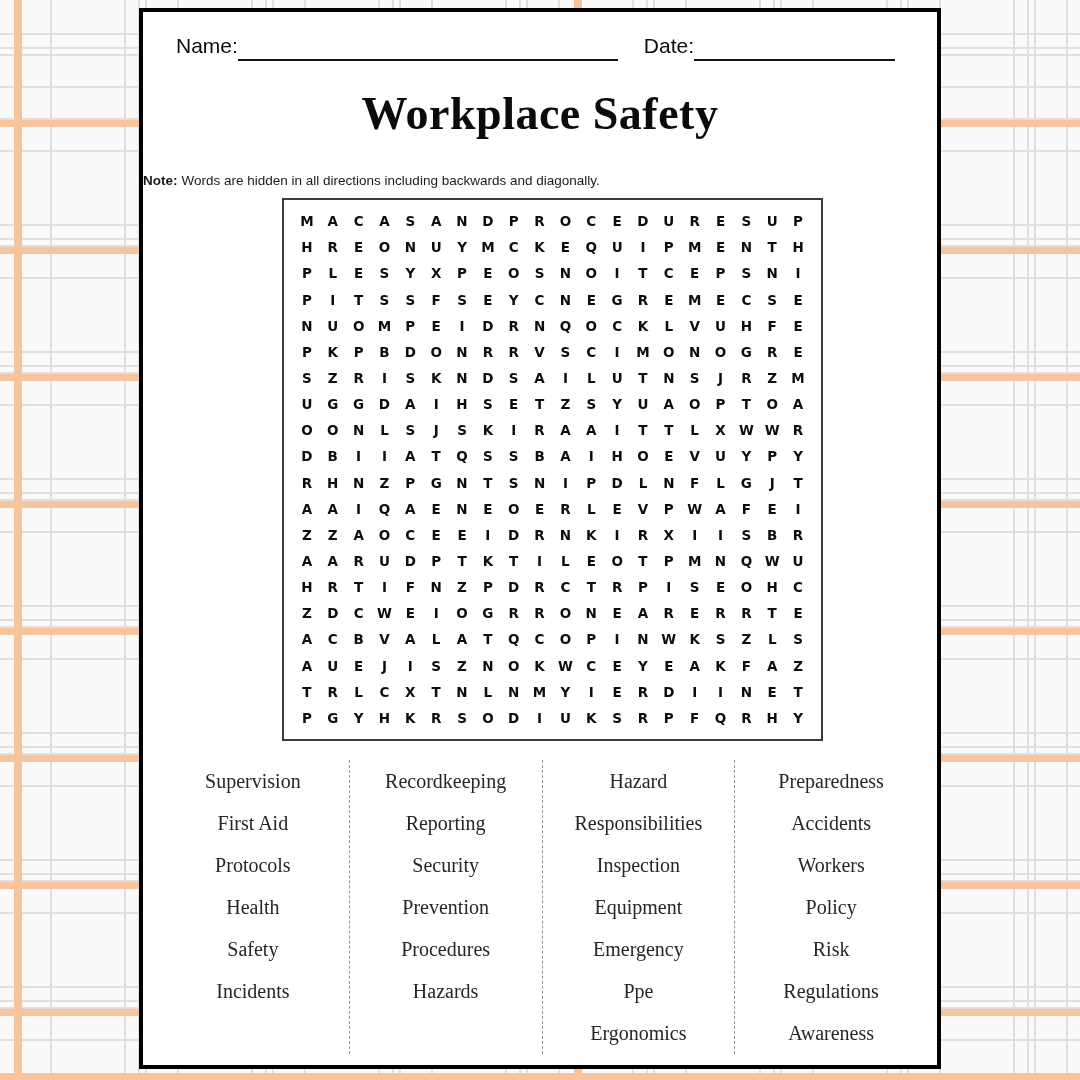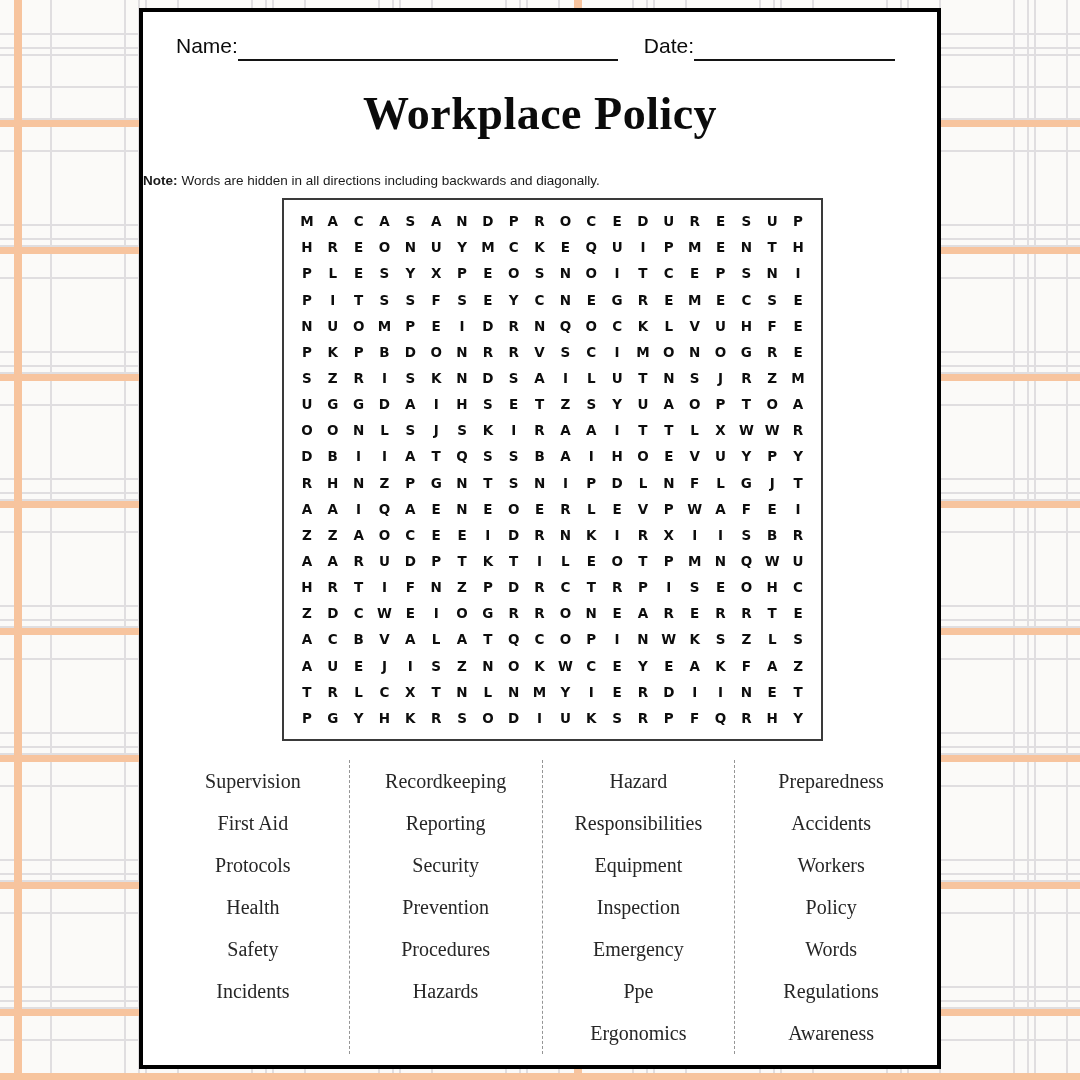--- a/index.html
+++ b/index.html
@@ -83,21 +83,21 @@
 <div class="canvas">
   <div class="page">
 
     <div class="header-row">
       <span class="hdr-label">Name:</span>
       <span class="write-line name-line"></span>
       <span class="hdr-label date-label">Date:</span>
       <span class="write-line date-line"></span>
     </div>
 
-    <h1 class="title">Workplace Policy</h1>
+    <h1 class="title">Workplace Safety</h1>
 
     <p class="note">
       <b>Note:</b><span>Words are hidden in all directions including backwards and diagonally.</span>
     </p>
 
     <div class="grid" id="letter-grid">
         <span class="cell">M</span>
         <span class="cell">A</span>
         <span class="cell">C</span>
         <span class="cell">A</span>
@@ -512,31 +512,31 @@
           <div class="word">Recordkeeping</div>
           <div class="word">Reporting</div>
           <div class="word">Security</div>
           <div class="word">Prevention</div>
           <div class="word">Procedures</div>
           <div class="word">Hazards</div>
         </div>
         <div class="word-col">
           <div class="word">Hazard</div>
           <div class="word">Responsibilities</div>
+          <div class="word">Inspection</div>
           <div class="word">Equipment</div>
-          <div class="word">Inspection</div>
           <div class="word">Emergency</div>
           <div class="word">Ppe</div>
           <div class="word">Ergonomics</div>
         </div>
         <div class="word-col">
           <div class="word">Preparedness</div>
           <div class="word">Accidents</div>
           <div class="word">Workers</div>
           <div class="word">Policy</div>
-          <div class="word">Words</div>
+          <div class="word">Risk</div>
           <div class="word">Regulations</div>
           <div class="word">Awareness</div>
         </div>
       </div>
 
   </div>
 </div>
 
 </body></html>

